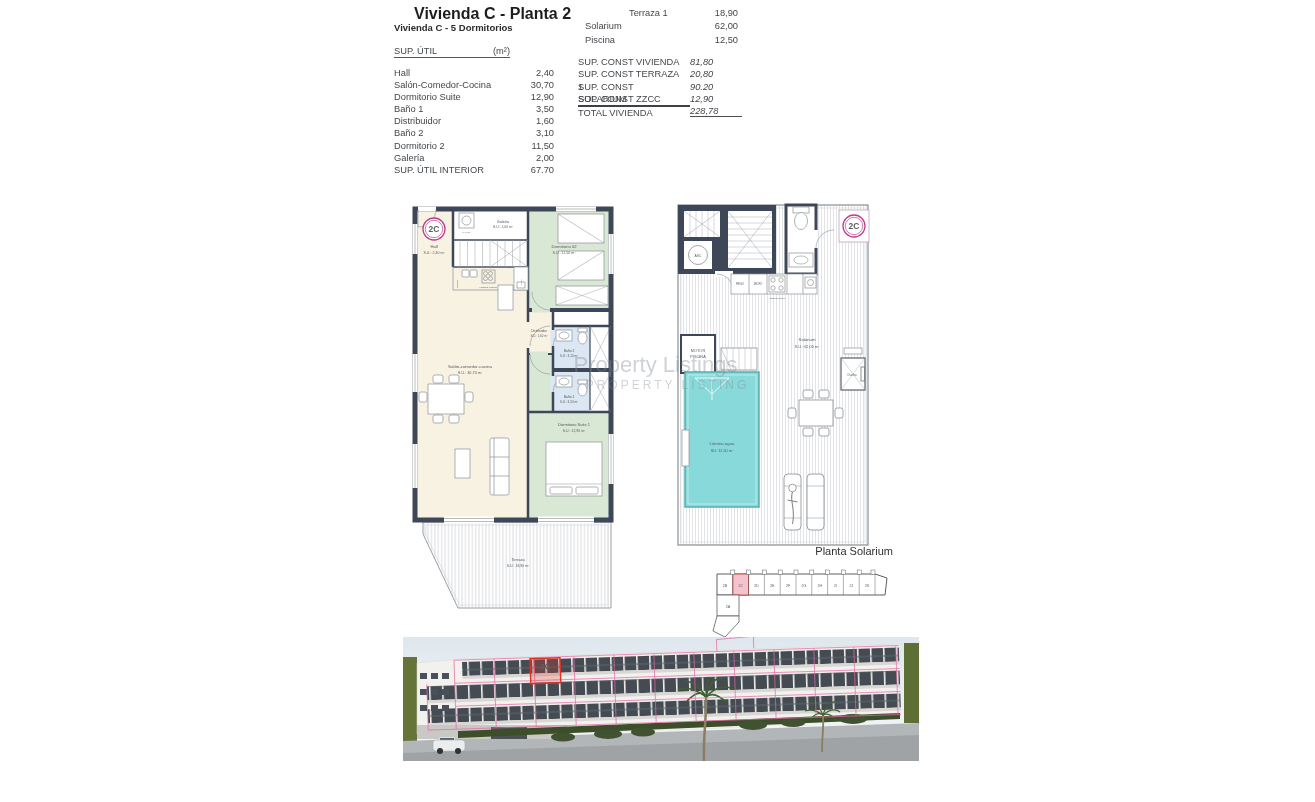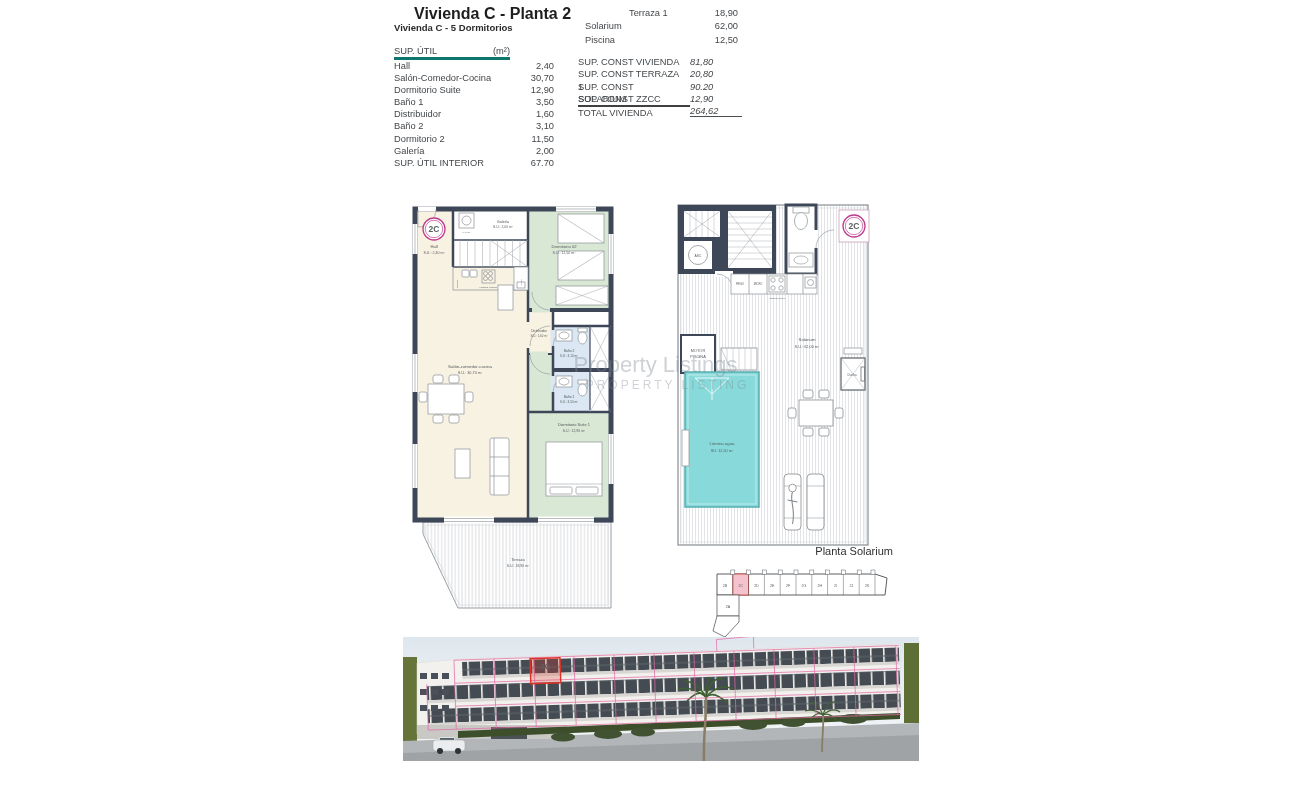--- a/index.html
+++ b/index.html
@@ -2,22 +2,22 @@
 <html><head>
 <meta charset="utf-8">
 <style>
   html,body{margin:0;padding:0;background:#fff;}
   .page{position:relative;width:1315px;height:802px;background:#ffffff;overflow:hidden;
         font-family:"Liberation Sans", sans-serif;color:#3f4347;}
   .abs{position:absolute;}
   .doc-title{font-size:16px;font-weight:bold;color:#1e1e1e;white-space:nowrap;}
   .doc-subtitle{font-size:9.5px;font-weight:bold;color:#2a2a2a;white-space:nowrap;}
   .tbl{font-size:9.3px;color:#43474b;}
-  .tbl-header{display:flex;justify-content:space-between;width:116px;border-bottom:3px solid #0f766e;
-              padding-bottom:1px;margin-bottom:0;}
+  .tbl-header{display:flex;justify-content:space-between;width:116px;border-bottom:1px solid #0f766e;
+              padding-bottom:1px;margin-bottom:9px;}
   .tbl-row{display:flex;justify-content:space-between;height:12.1px;line-height:12.1px;}
   .tbl-row .v{text-align:right;}
   .ctbl-row{display:flex;height:12.3px;line-height:12.3px;}
   .ctbl-row .l{flex:1;text-align:left;padding-right:6px;}
   .ctbl-row .v{width:52px;font-style:italic;}
   .ctbl-total .l{border-top:2px solid #404040;}
   .ctbl-total .v{border-bottom:1px solid #4a4e52;}
   .plan-title{font-size:11px;color:#2f2f2f;text-align:right;}
   .watermark{text-align:center;pointer-events:none;}
   .watermark .w1{font-size:22px;color:rgba(125,136,148,0.38);white-space:nowrap;}
@@ -103,21 +103,21 @@
     <div class="ctbl-row">
         <span class="l">SUP. CONST SOLARIUM</span>
         <span class="v">90.20</span>
       </div>
     <div class="ctbl-row">
         <span class="l">SUP. CONST ZZCC</span>
         <span class="v">12,90</span>
       </div>
     <div class="ctbl-row ctbl-total">
         <span class="l">TOTAL VIVIENDA</span>
-        <span class="v">264,62</span>
+        <span class="v">228,78</span>
       </div>
   </div>
 
   <svg class="abs" style="left:406px;top:204px;" width="212" height="416" viewBox="0 0 212 416">
     <defs>
       <pattern id="hatchA" width="3.4" height="10" patternUnits="userSpaceOnUse">
         <rect width="3.4" height="10" fill="#ffffff"></rect>
         <path d="M1.7,0 V10" stroke="#c6cace" stroke-width="0.7"></path>
       </pattern>
     </defs>

